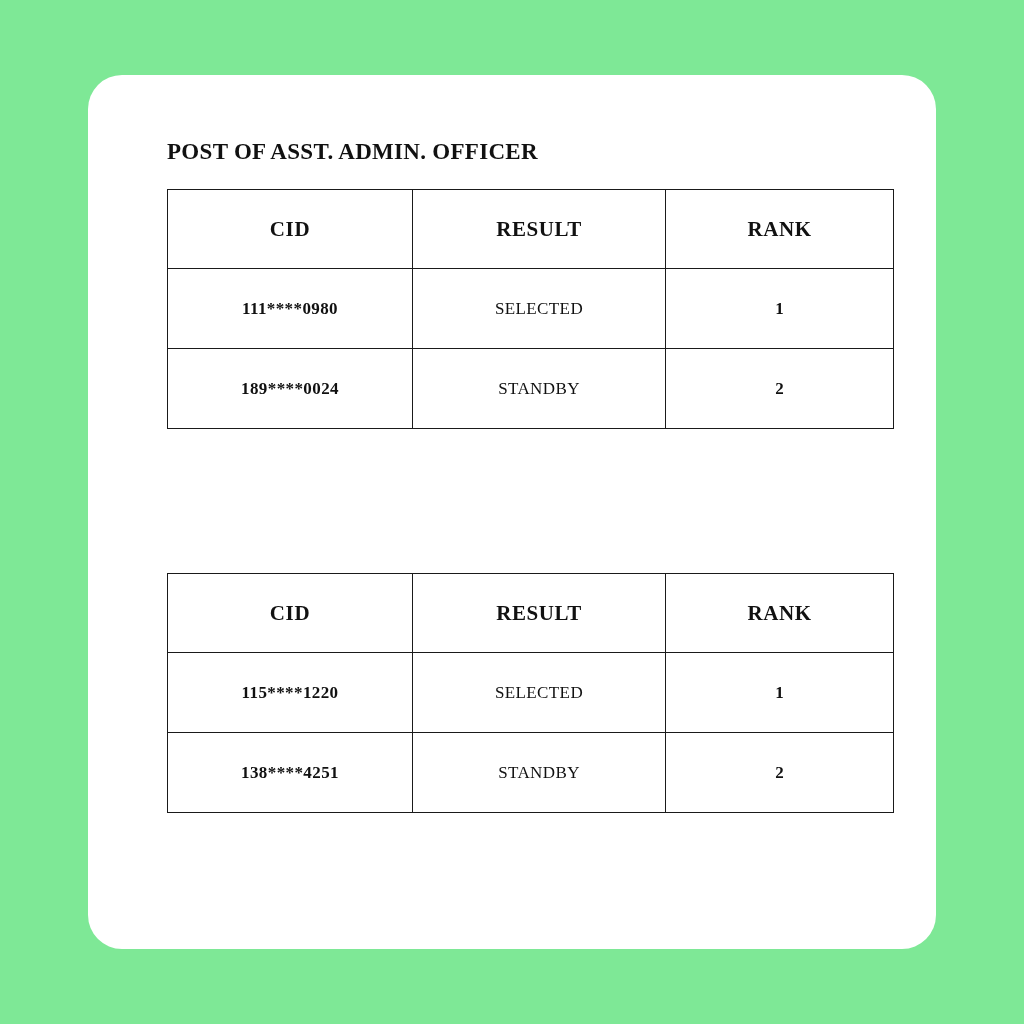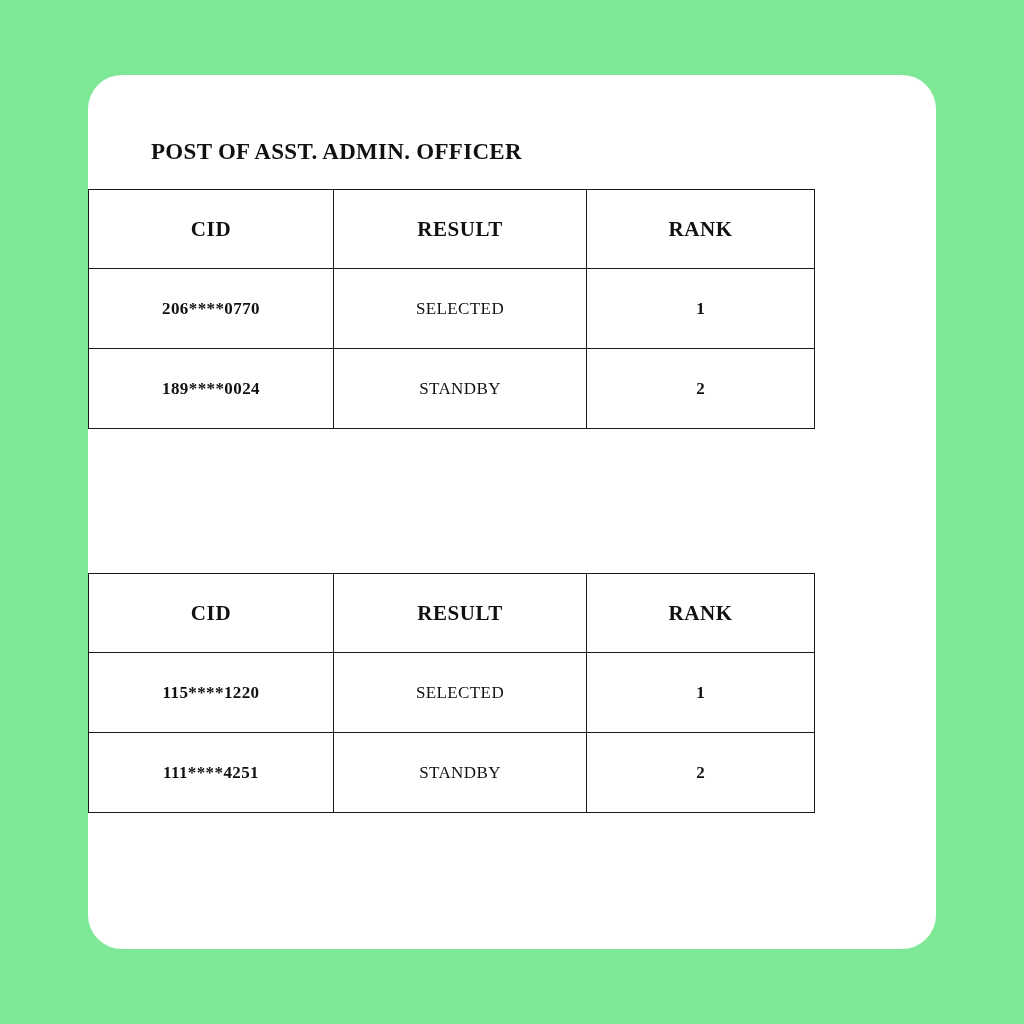--- a/index.html
+++ b/index.html
@@ -18,36 +18,37 @@
     left: 88px;
     top: 75px;
     width: 848px;
     height: 874px;
     background: #ffffff;
     border-radius: 34px;
     box-sizing: border-box;
   }
   .section {
     position: absolute;
-    left: 0;
+    left: 16px;
     width: 100%;
   }
   .section-1 { top: 64px; }
   .section-2 { top: 474px; }
 
   .section-title {
     margin-left: 63px;
     font-size: 23px;
     font-weight: bold;
     letter-spacing: 0.3px;
     color: #111111;
     font-family: "Liberation Serif", serif;
   }
 
   table.result-table {
+    margin-left: 63px;
     margin-top: 24px;
     border-collapse: collapse;
     table-layout: fixed;
     width: 726px;
   }
   table.result-table td,
   table.result-table th {
     border: 1.5px solid #1a1a1a;
     text-align: center;
     vertical-align: middle;
@@ -102,21 +103,21 @@
       </colgroup>
       <thead>
         <tr>
           <th>CID</th>
           <th>RESULT</th>
           <th>RANK</th>
         </tr>
       </thead>
       <tbody>
         <tr>
-          <td class="col-cid">206****0770</td>
+          <td class="col-cid">111****0980</td>
           <td class="col-result selected">SELECTED</td>
           <td class="col-rank">1</td>
         </tr>
         <tr>
           <td class="col-cid">189****0024</td>
           <td class="col-result standby">STANDBY</td>
           <td class="col-rank">2</td>
         </tr>
       </tbody>
     </table>
@@ -136,21 +137,21 @@
           <th>RANK</th>
         </tr>
       </thead>
       <tbody>
         <tr>
           <td class="col-cid">115****1220</td>
           <td class="col-result selected">SELECTED</td>
           <td class="col-rank">1</td>
         </tr>
         <tr>
-          <td class="col-cid">111****4251</td>
+          <td class="col-cid">138****4251</td>
           <td class="col-result standby">STANDBY</td>
           <td class="col-rank">2</td>
         </tr>
       </tbody>
     </table>
   </div>
 
 </div>
 
 </body></html>

